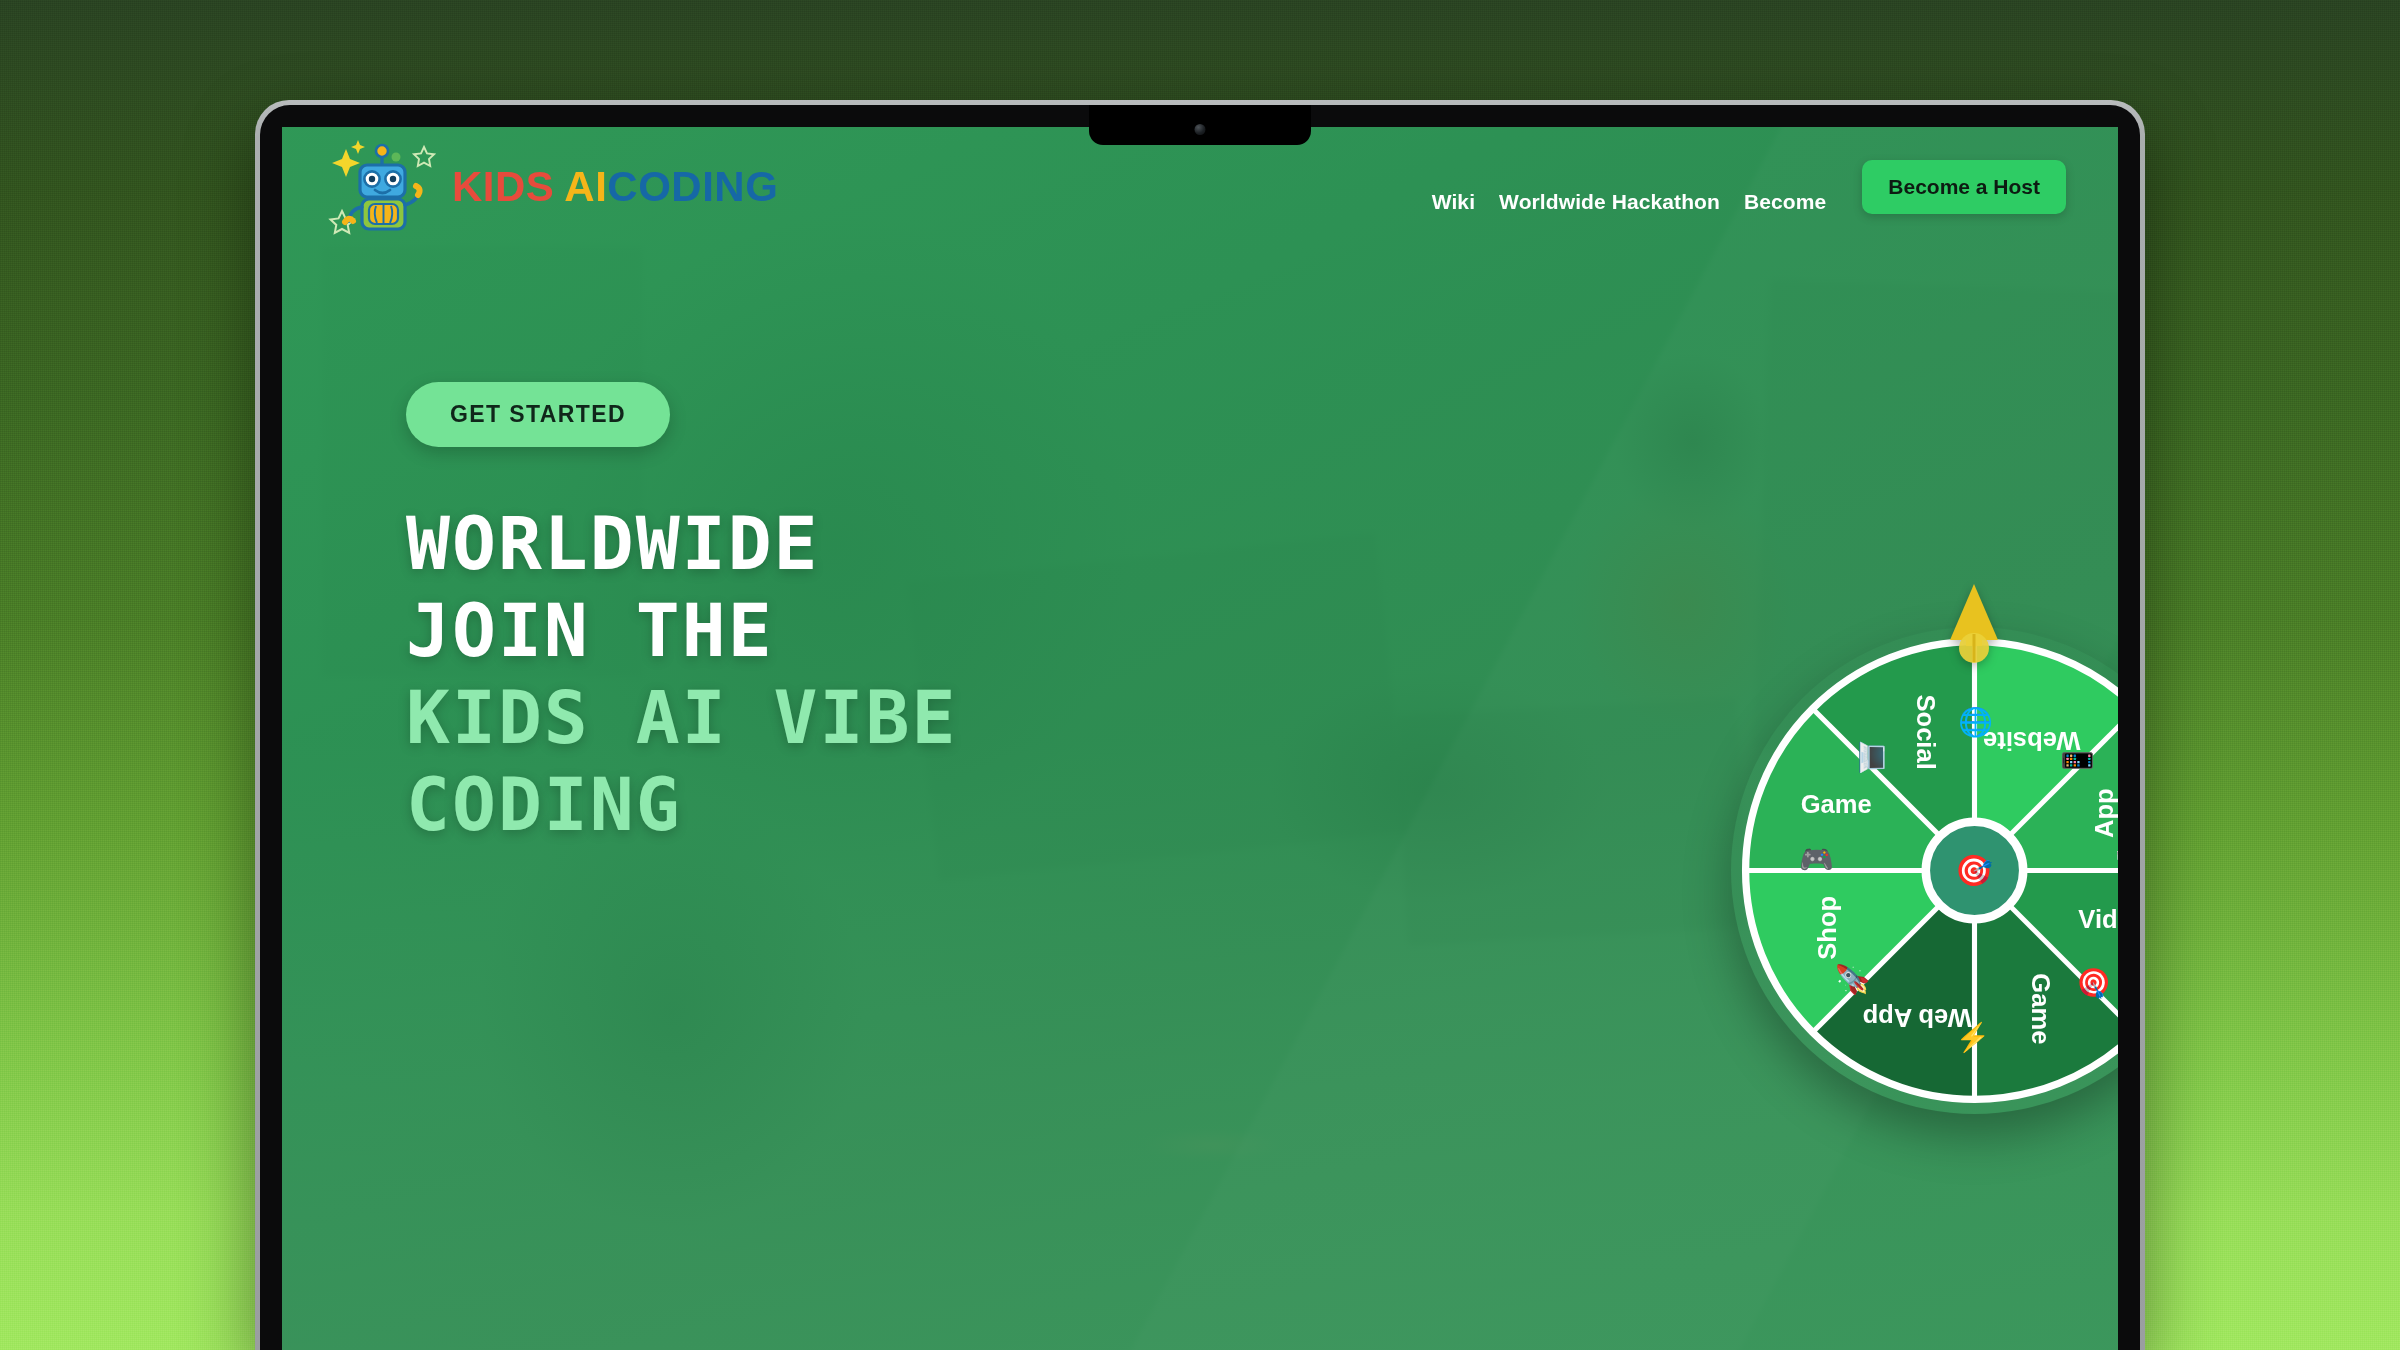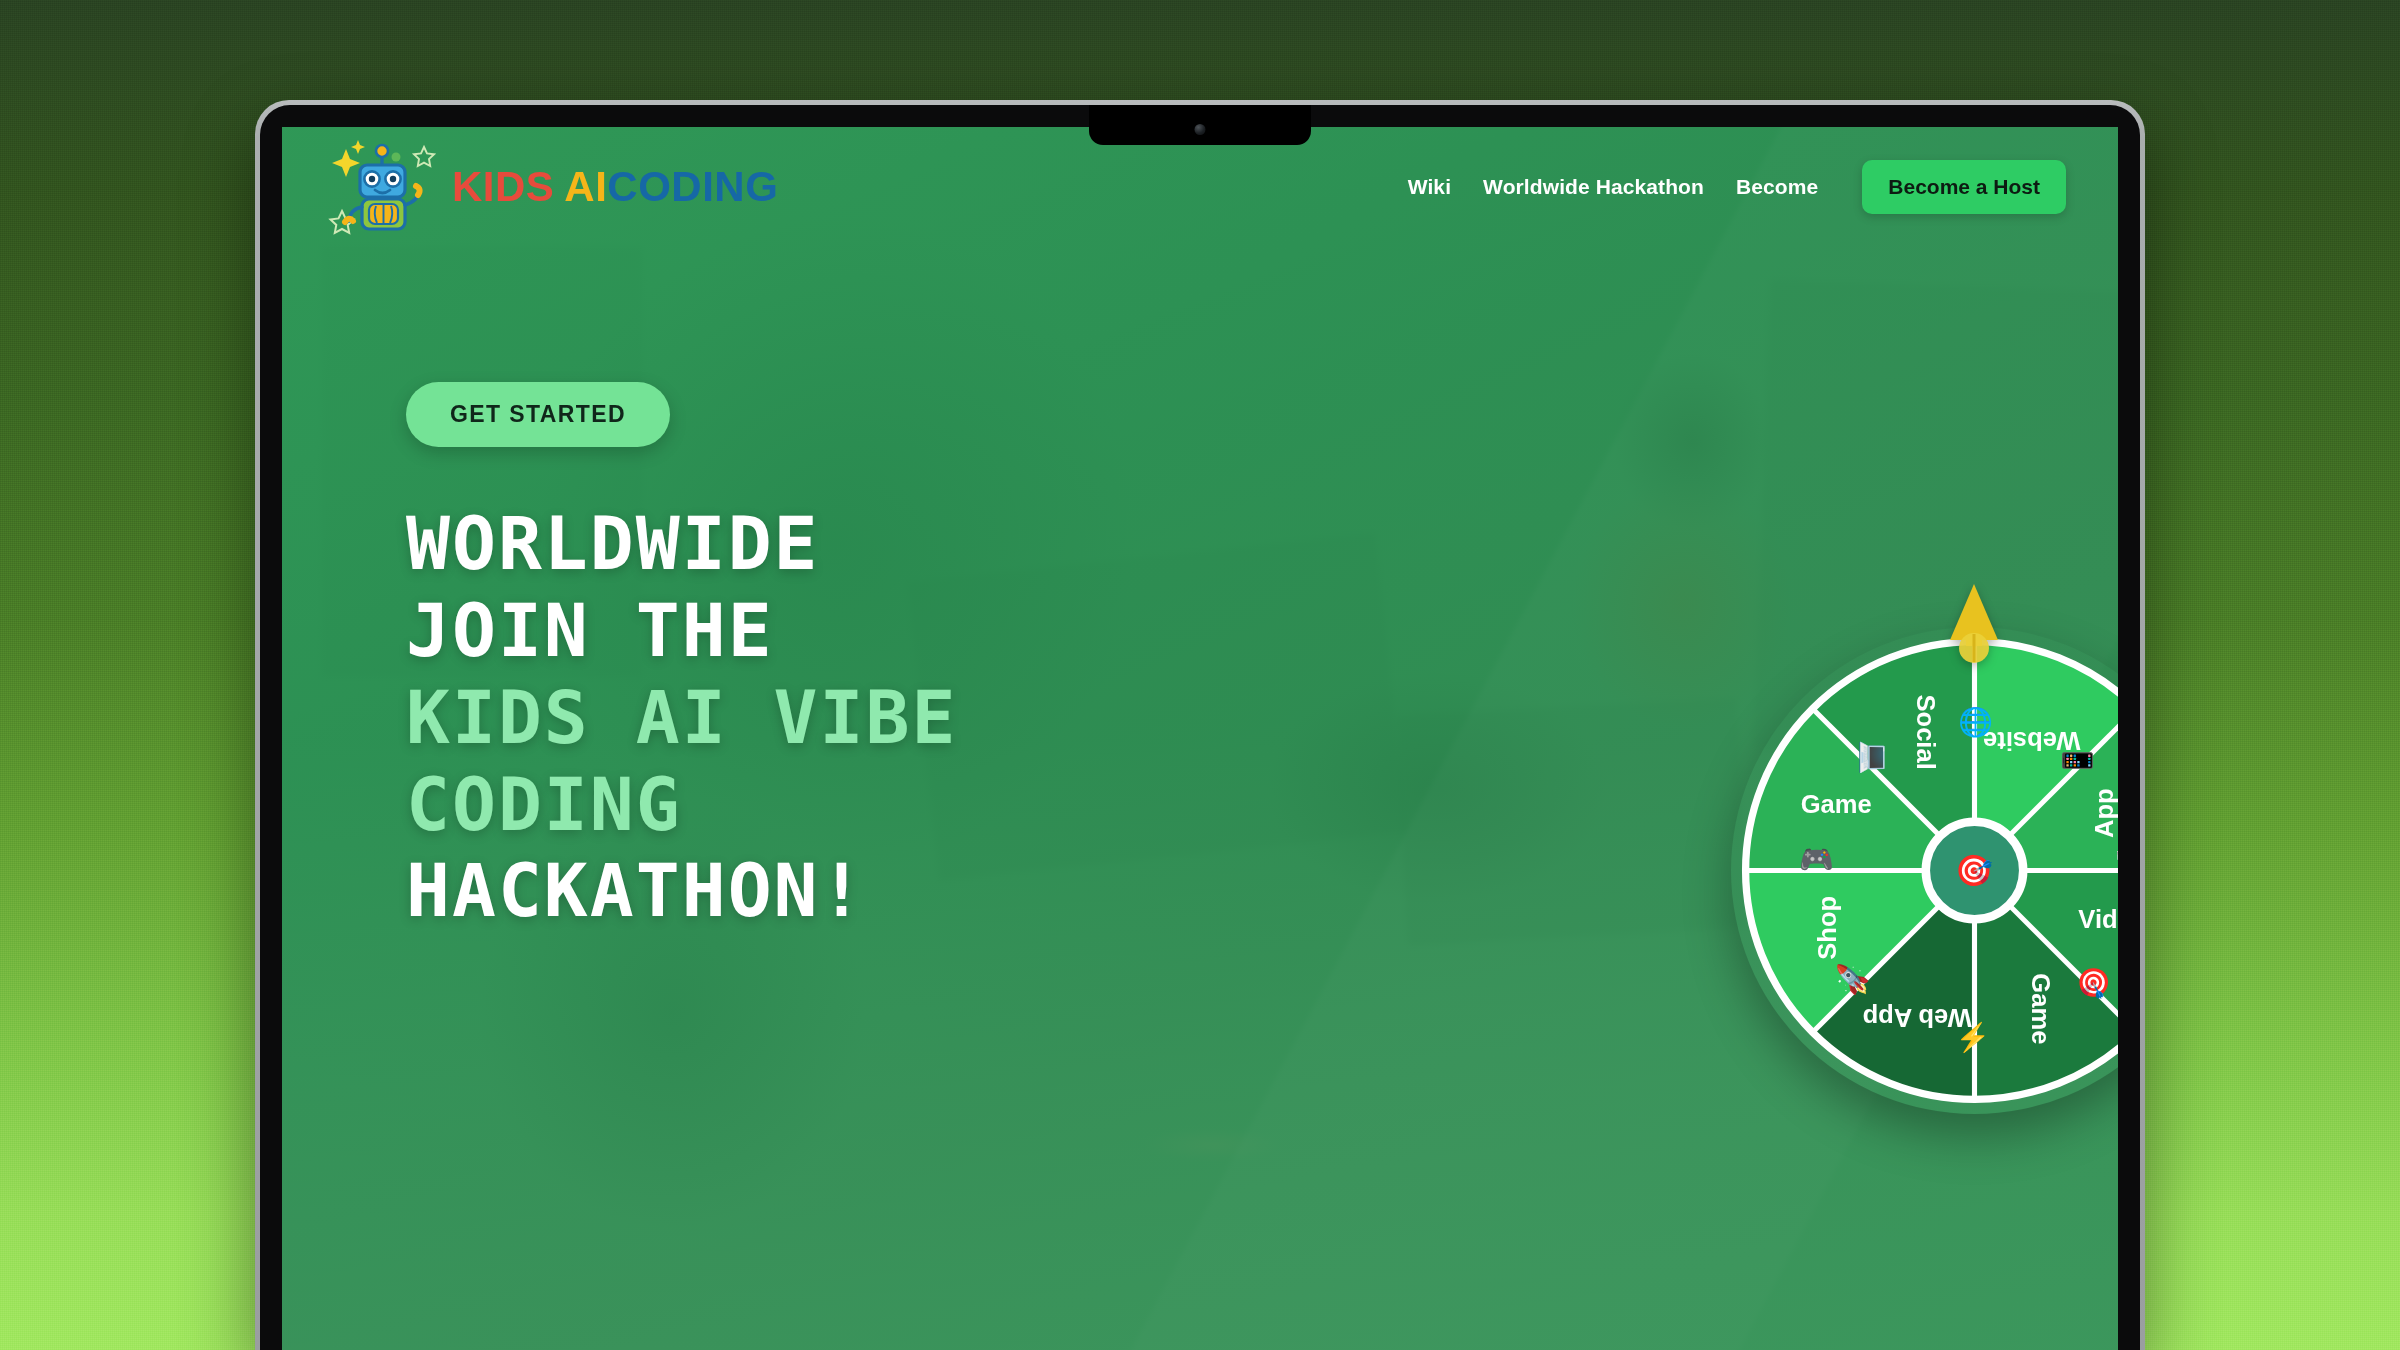--- a/index.html
+++ b/index.html
@@ -140,21 +140,21 @@
   .brand { display:flex; align-items:center; gap: 16px; }
 
   .logo-mark { position: relative; width: 108px; height: 104px; flex: none; }
 
   .wordmark { display:flex; flex-direction: row; line-height: .92; }
   .wm-row1 { font-size: 42px; font-weight: 800; letter-spacing: .5px; }
   .wm-kids { color: #e74b3c; }
   .wm-ai { color: #f5b519; margin-left: 10px; }
   .wm-row2 { font-size: 42px; font-weight: 800; color: #1668a6; letter-spacing: .5px; }
 
-  .nav-right { display:flex; align-items:center; gap: 32px; }
+  .nav-right { display:flex; align-items:flex-end; gap: 24px; }
   .nav-link {
     color: #ffffff;
     font-size: 21px;
     font-weight: 700;
     letter-spacing: .1px;
     text-decoration: none;
     cursor: pointer;
     white-space: nowrap;
   }
   .btn-host {
@@ -332,21 +332,20 @@
       </div>
 
       <div class="hero">
         <button class="btn-started">GET STARTED</button>
 
         <h1 class="headline">
           <div>WORLDWIDE</div>
           <div>JOIN THE</div>
           <div class="hl-accent">KIDS AI VIBE</div>
           <div class="hl-accent">CODING</div>
-          <div>HACKATHON!</div>
         </h1>
 
       </div>
 
       <div class="wheel-wrap">
 
         <div class="pointer">
           <svg width="64" height="92" viewBox="0 0 64 92">
             <polygon points="32,2 56,58 8,58" fill="#E8C21F"></polygon>
             <rect x="24" y="44" width="16" height="20" fill="#E8C21F"></rect>

